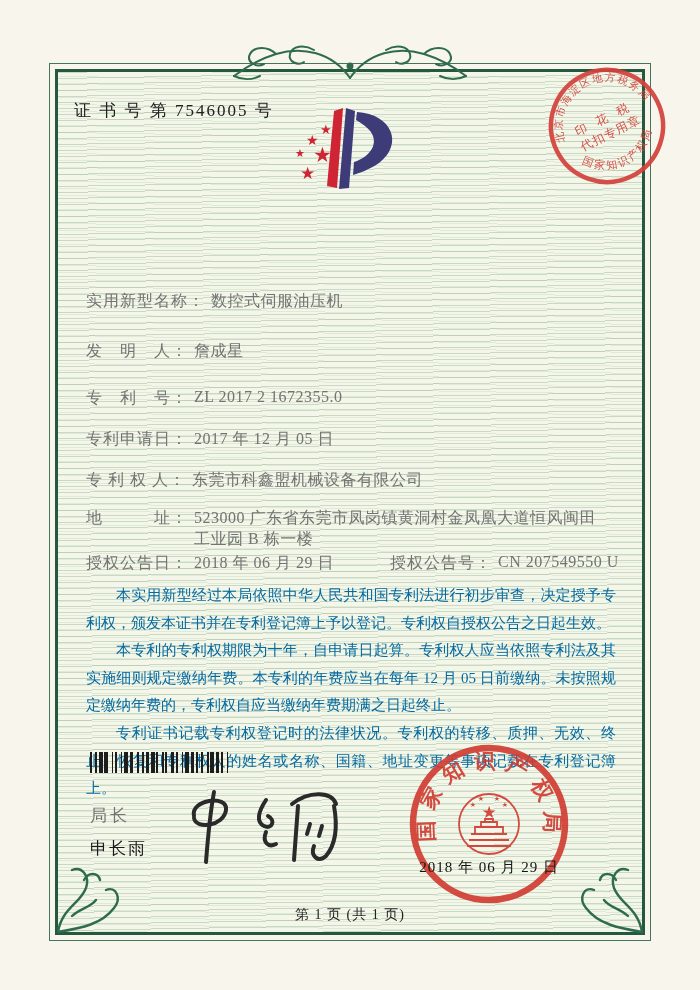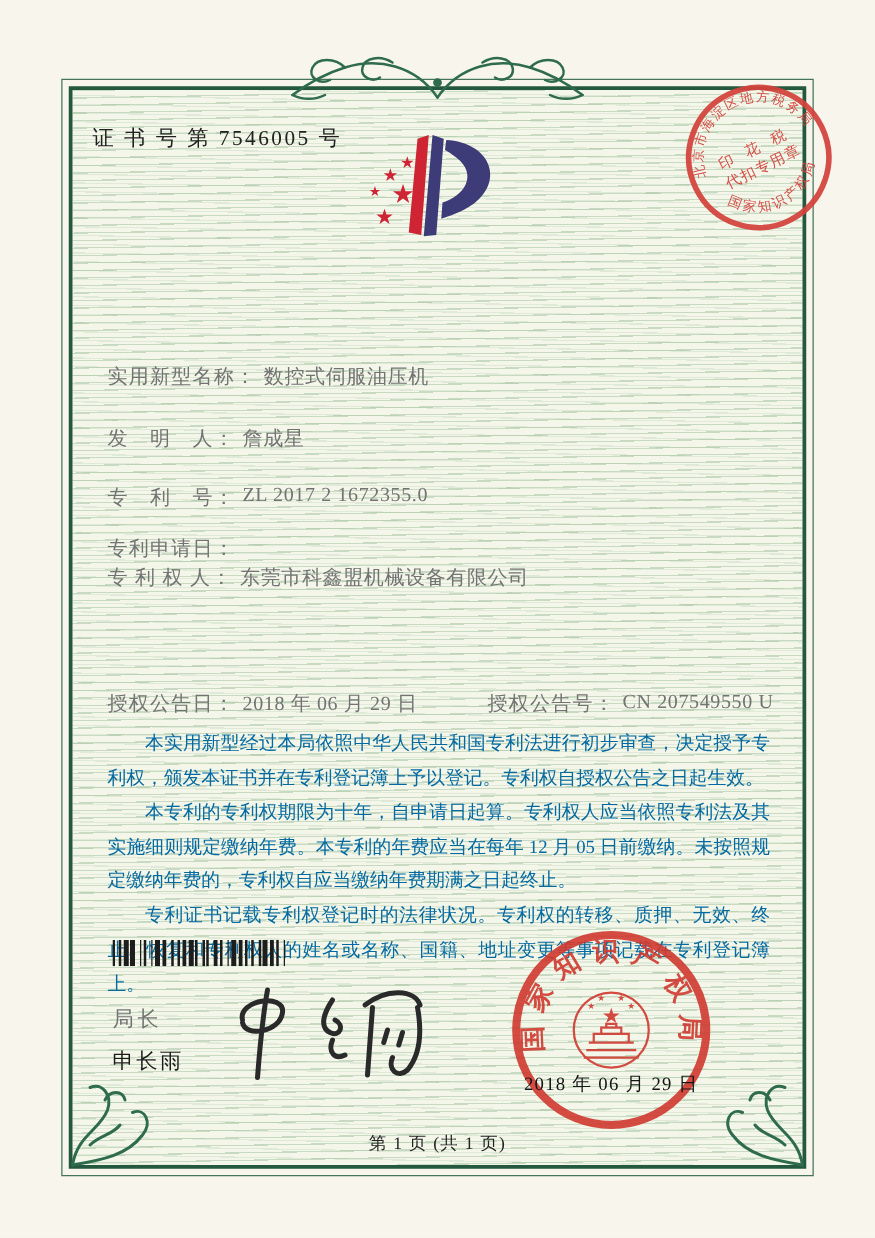--- a/index.html
+++ b/index.html
@@ -19,21 +19,21 @@
   .abs { position:absolute; }
   .cert-no { left:74px; top:99px; font-size:17px; letter-spacing:2px; color:#202020; }
   .logo { left:270px; top:104px; }
   .title { left:0; right:0; top:208px; text-align:center; font-size:39px; font-weight:bold;
            letter-spacing:5px; color:#1c1c1c; }
 
   .row { left:86px; display:flex; font-size:16px; color:#737373; }
   .row .lbl { white-space:pre; margin-right:6px; letter-spacing:1px; }
   .row .val { letter-spacing:.5px; white-space:pre-line; }
   .r-name { top:291px; } .r-inv { top:341px; } .r-pno { top:388px; }
-  .r-fil { top:429px; } .r-own { top:452px; } .r-addr { top:508px; }
+  .r-fil { top:429px; } .r-own { top:470px; } .r-addr { top:508px; }
   .r-grant { top:553px; }
   .grant2 { margin-left:56px; display:flex; }
 
   .body-text { left:86px; top:582px; width:530px; font-size:15px; line-height:1.84;
                text-align:justify; color:#0369a1; }
   .body-text p { text-indent:2em; }
 
   .barcode { left:90px; top:752px; width:170px; height:21px; display:flex; overflow:hidden; }
   .barcode span { flex:none; height:100%; }
   .barcode .bar { background:#1d1d1d; }
@@ -118,24 +118,30 @@
   <div class="abs row r-inv">
     <span class="lbl">发　明　人：</span>
     <span class="val">詹成星</span>
   </div>
   <div class="abs row r-pno">
     <span class="lbl">专　利　号：</span>
     <span class="val">ZL 2017 2 1672355.0</span>
   </div>
   <div class="abs row r-fil">
     <span class="lbl">专利申请日：</span>
+    <span class="val">2017 年 12 月 05 日</span>
   </div>
   <div class="abs row r-own">
     <span class="lbl">专 利 权 人：</span>
     <span class="val">东莞市科鑫盟机械设备有限公司</span>
+  </div>
+  <div class="abs row r-addr">
+    <span class="lbl">地　　　址：</span>
+    <span class="val">523000 广东省东莞市凤岗镇黄洞村金凤凰大道恒风闽田
+工业园 B 栋一楼</span>
   </div>
   <div class="abs row r-grant">
     <span class="lbl">授权公告日：</span>
     <span class="val">2018 年 06 月 29 日</span>
     <span class="grant2">
       <span class="lbl">授权公告号：</span>
       <span class="val">CN 207549550 U</span>
     </span>
   </div>
 

